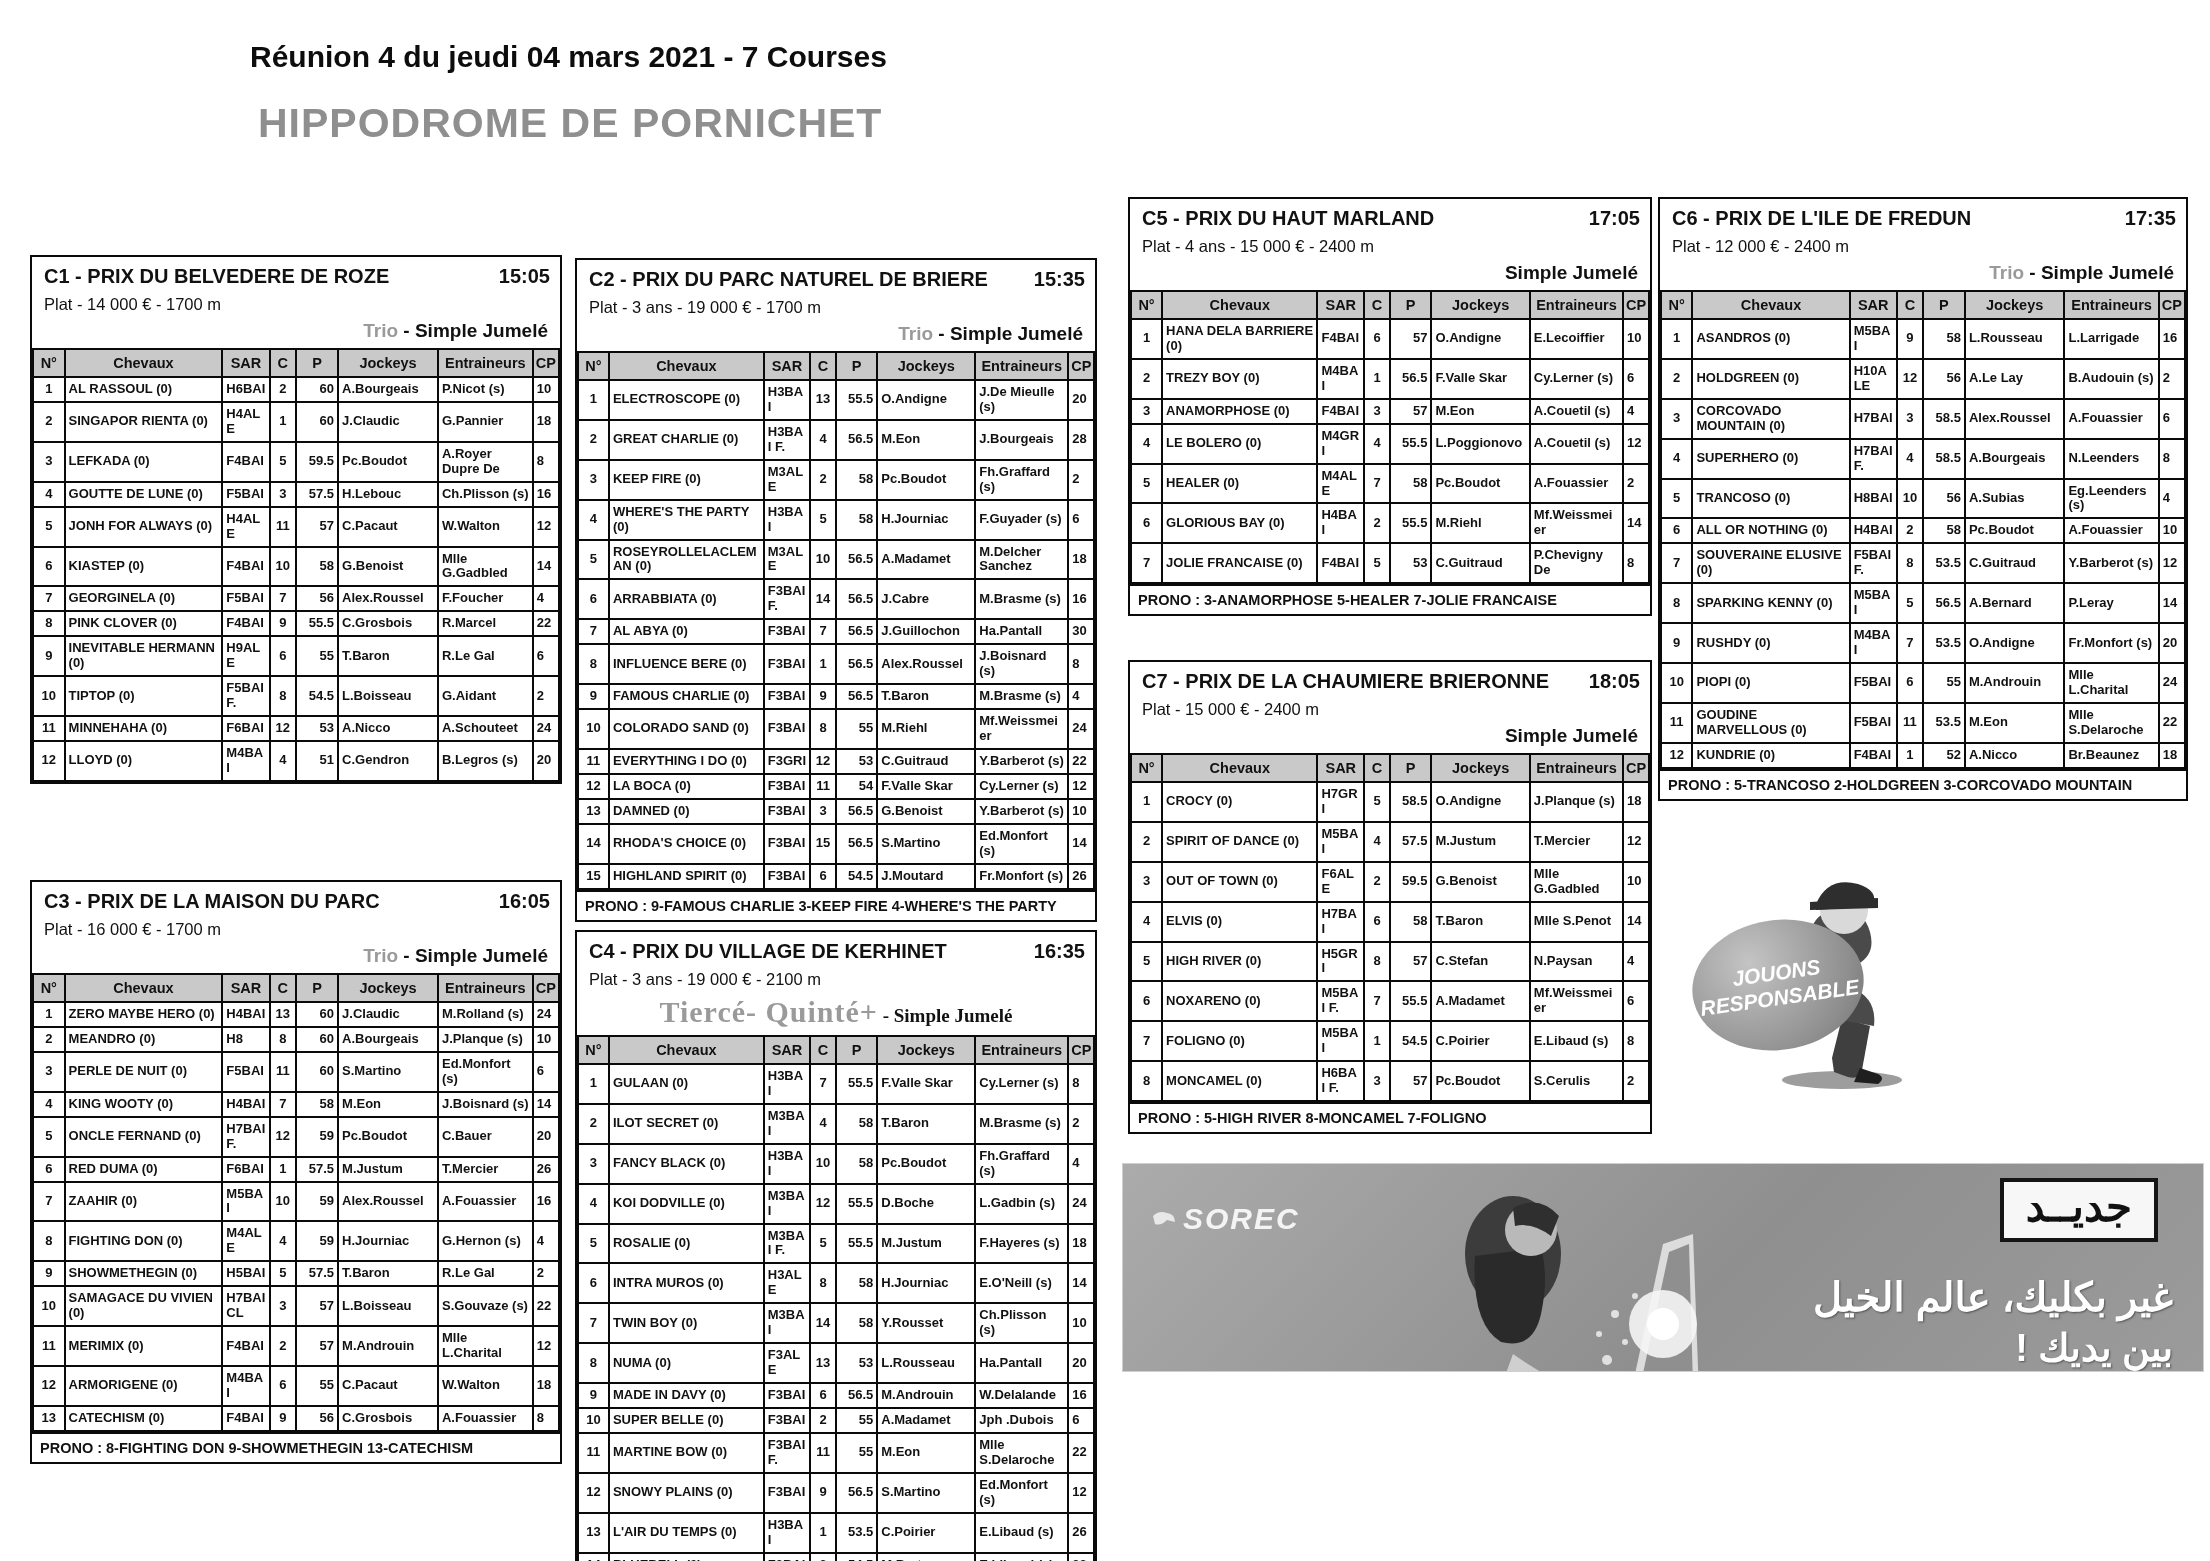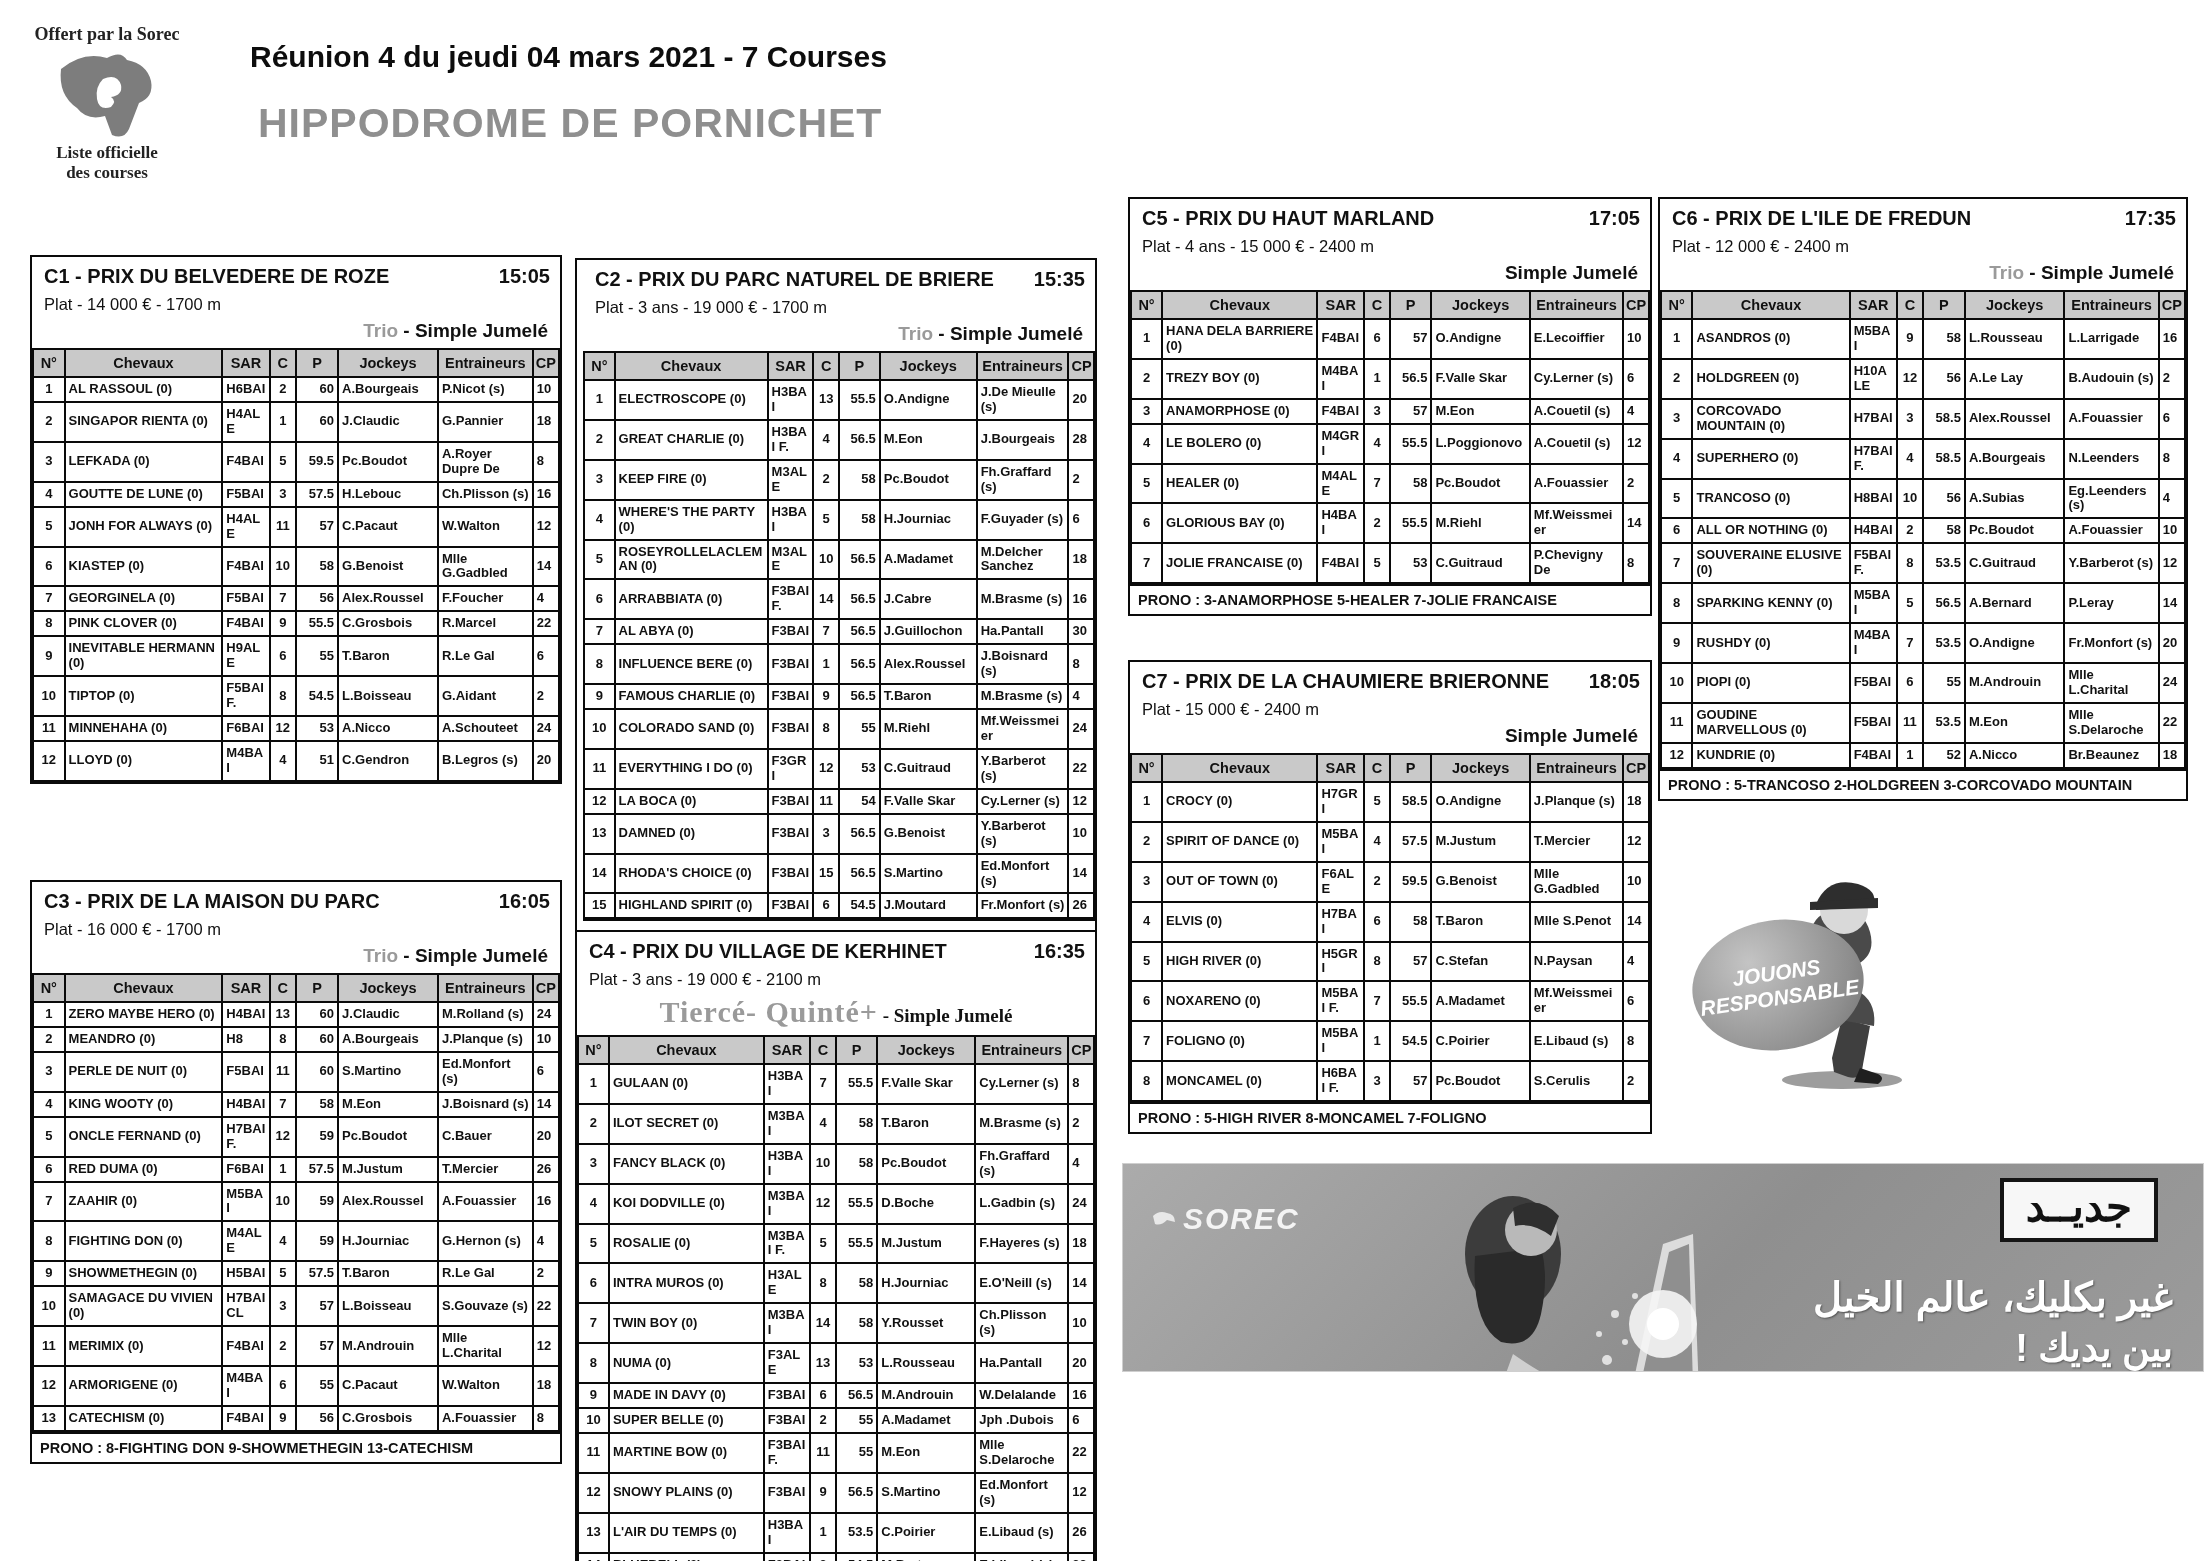--- a/index.html
+++ b/index.html
@@ -36,21 +36,21 @@
   .col-p{width:8%;} .col-jockey{width:19%;} .col-trainer{width:18%;} .col-cp{width:5%;}
   .c-num { text-align:center; }
   .c-sar { font-size:8.5px; font-weight:bold; vertical-align:top; padding-top:5px; line-height:1.2; }
   .c-c { text-align:center; }
   .c-p { text-align:right; padding-right:4px; }
   .c-cp { padding-left:4px; }
   .prono { border-top:2.5px solid #0a0a0a; font-weight:bold; font-size:14.5px; padding:6px 8px; }
 
   #race-c1 { left:30px;   top:255px; width:532px; }
   #race-c3 { left:30px;   top:880px; width:532px; }
-  #race-c2 { left:575px;  top:258px; width:522px;padding-left:6px; }
+  #race-c2 { left:575px;  top:258px; width:522px; }
   #race-c4 { left:575px;  top:930px; width:522px; }
   #race-c5 { left:1128px; top:197px; width:524px; }
   #race-c7 { left:1128px; top:660px; width:524px; }
   #race-c6 { left:1658px; top:197px; width:530px; }
 
   
   #mascot { position:absolute; left:1692px; top:858px; width:240px; height:235px; }
   #mascot .ball {
     position:absolute; left:0; top:62px; width:172px; height:130px; border-radius:50%;
     background:radial-gradient(circle at 35% 30%, #c4c4c4, #8e8e8e 70%, #6f6f6f);
@@ -67,31 +67,20 @@
     color:#111; font-size:42px; font-weight:bold; padding:0 22px 6px; direction:rtl; line-height:1.2; }
   .banner-line1 { position:absolute; right:30px; top:110px; color:#fff; font-size:40px; font-weight:bold; direction:rtl; text-shadow:1px 1px 2px #555; }
   .banner-line2 { position:absolute; right:30px; top:162px; color:#fff; font-size:38px; font-weight:bold; direction:rtl; text-shadow:1px 1px 2px #555; }
   .banner-url { position:absolute; right:32px; top:222px; color:#f2f2f2; font-size:29px; font-weight:bold; font-style:italic; letter-spacing:1px; transform:skewX(-6deg); }
 </style>
 </head>
 <body>
 
 <div id="page">
 
-  <div id="logo-block">
-    <div class="logo-top">Offert par la Sorec</div>
-    <svg width="104" height="92" viewBox="0 0 104 92">
-      <path fill="#7d7d7d" d="M6 20 Q28 2 52 9 Q66 1 72 11 Q92 15 96 32 Q99 48 84 54 L74 80 Q69 91 57 86 L50 67 Q32 72 22 59 Q3 46 6 20 Z"></path>
-      <path fill="#ffffff" d="M48 30 Q62 24 66 36 Q68 46 56 48 Q62 52 56 58 Q44 62 42 50 Q40 38 48 30 Z"></path>
-    </svg>
-    <div class="logo-bottom">
-      <div>Liste officielle</div>
-      <div>des courses</div>
-    </div>
-  </div>
 
   <h1 id="main-title">Réunion 4 du jeudi 04 mars 2021 - 7 Courses</h1>
   <div id="subtitle">HIPPODROME DE PORNICHET</div>
 
   <section class="race" id="race-c1">
     <div class="race-head">
       <div class="race-title-row">
         <span class="race-title">C1 -  PRIX DU BELVEDERE DE ROZE</span>
         <span class="race-time">15:05</span>
       </div>

